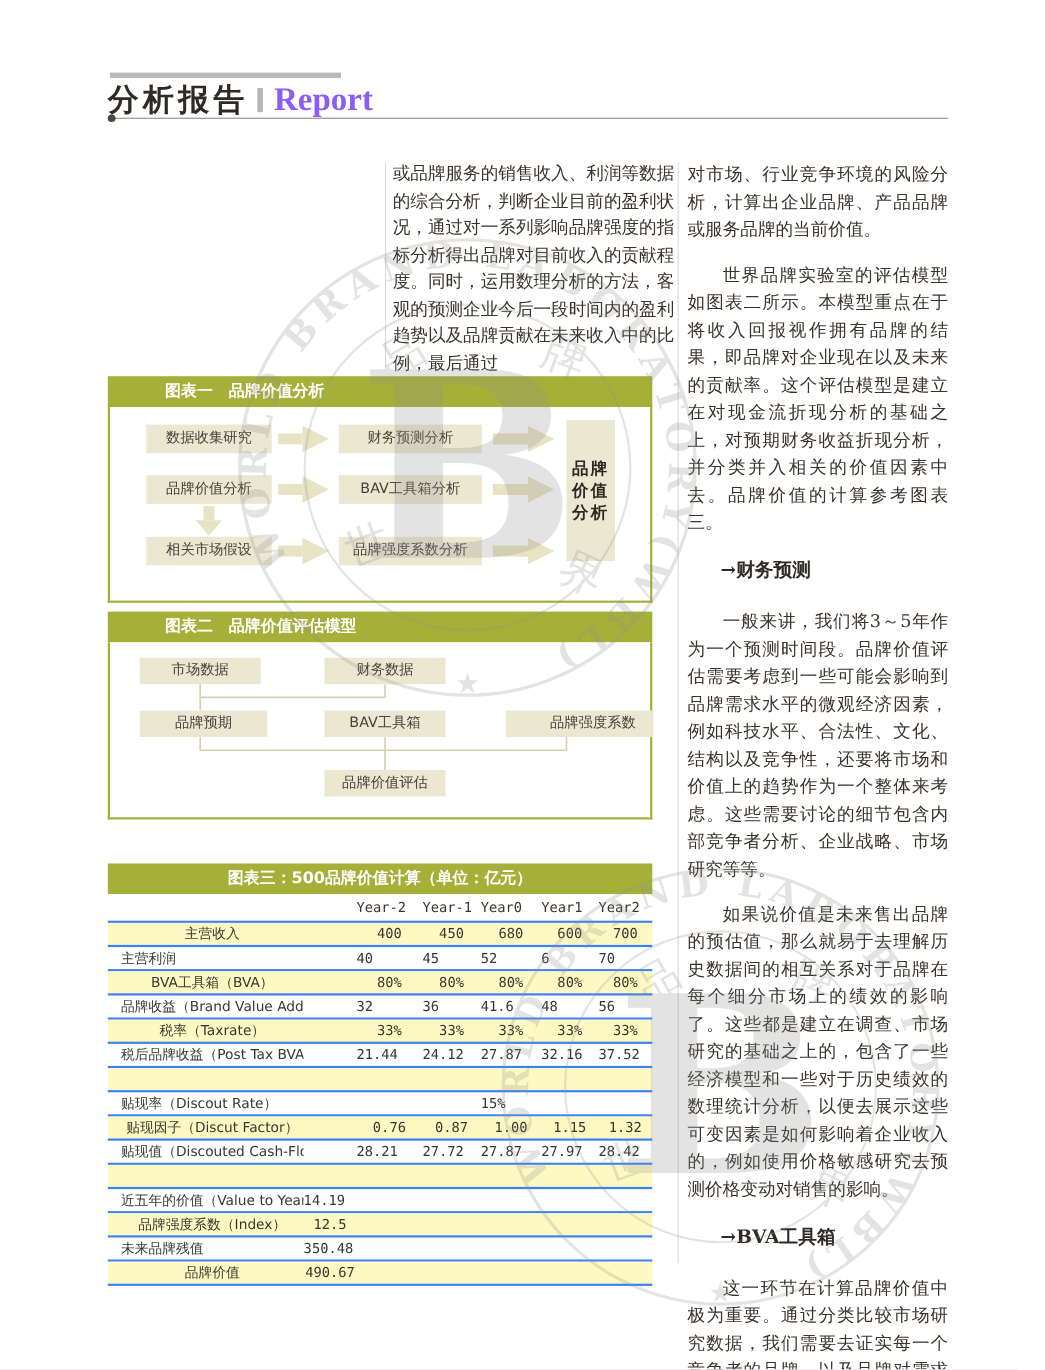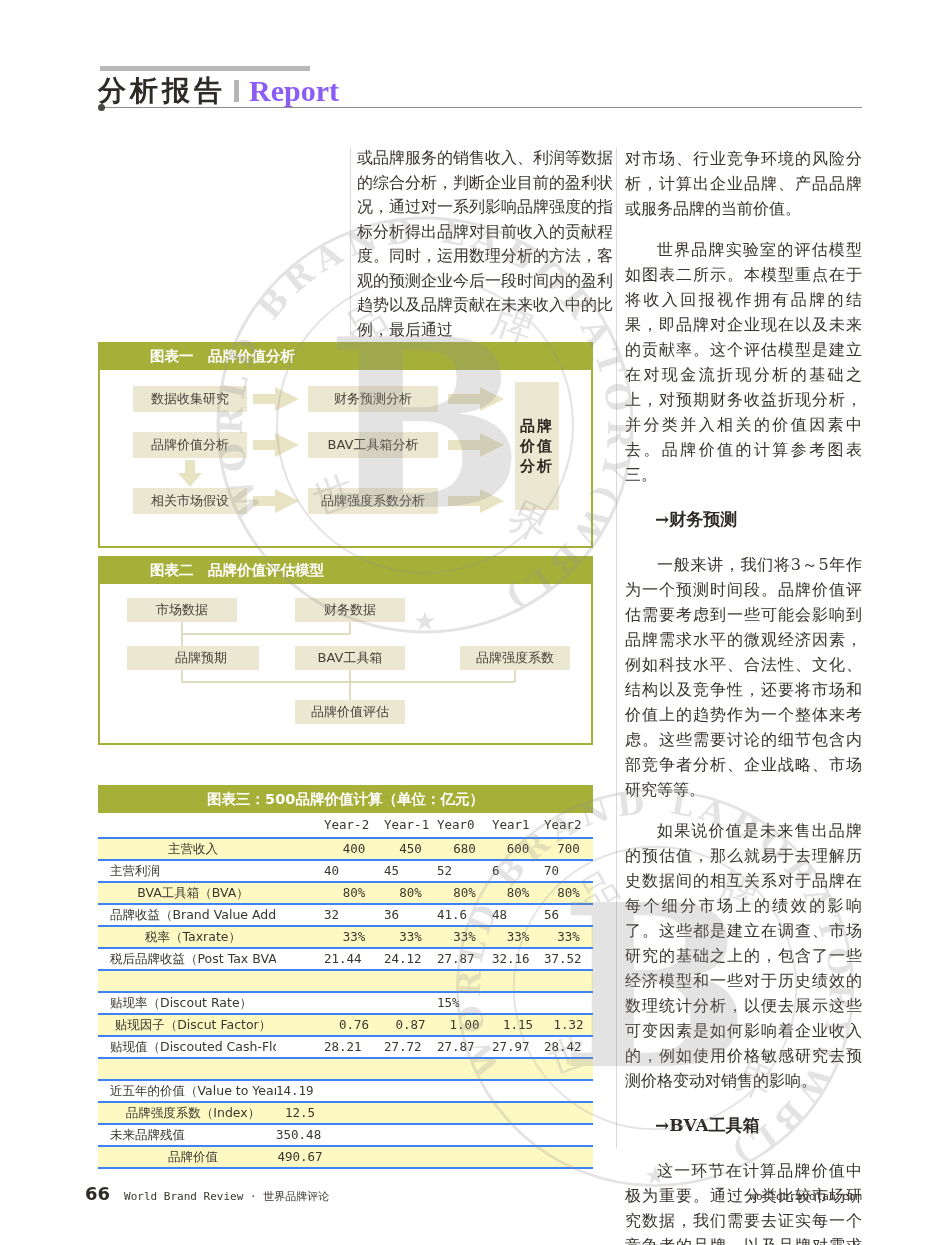--- a/index.html
+++ b/index.html
@@ -150,23 +150,23 @@
           <line x1="250" y1="38" x2="250" y2="50"></line>
           <line x1="82" y1="50" x2="250" y2="50"></line>
           <line x1="82" y1="86" x2="82" y2="98"></line>
           <line x1="415" y1="86" x2="415" y2="98"></line>
           <line x1="82" y1="98" x2="415" y2="98"></line>
           <line x1="250" y1="86" x2="250" y2="116"></line>
         </g>
       </svg>
       <div class="fbox fbox2" style="left:27px;top:14px;width:110px;">市场数据</div>
       <div class="fbox fbox2" style="left:195px;top:14px;width:110px;">财务数据</div>
-      <div class="fbox fbox2" style="left:27px;top:62px;width:116px;padding-left:16px;">品牌预期</div>
+      <div class="fbox fbox2" style="left:27px;top:62px;width:116px;">品牌预期</div>
       <div class="fbox fbox2" style="left:195px;top:62px;width:110px;">BAV工具箱</div>
-      <div class="fbox fbox2" style="left:360px;top:62px;width:110px;">品牌强度系数</div>
+      <div class="fbox fbox2" style="left:360px;top:62px;width:110px;padding-left:24px;">品牌强度系数</div>
       <div class="fbox fbox2" style="left:195px;top:116px;width:110px;">品牌价值评估</div>
     </div>
   </div>
 
   <div id="table3" class="chartbox">
     <div class="bar centered">图表三：500品牌价值计算（单位：亿元）</div>
     <div class="trow header">
       <div class="tcell c0"></div>
       <div class="tcell c1"></div>
       <div class="tcell c2">Year-2</div>
@@ -341,19 +341,14 @@
       <textPath href="#wmc2">WORLD BRAND LABORATORY(WBL)</textPath>
     </text>
     <text x="220" y="302" text-anchor="middle" font-size="235" font-weight="bold">B</text>
     <text x="150" y="140" font-size="40" transform="rotate(-30 150 140)">品</text>
     <text x="285" y="125" font-size="40" transform="rotate(20 285 125)">牌</text>
     <text x="115" y="310" font-size="40" transform="rotate(-20 115 310)">世</text>
     <text x="300" y="320" font-size="40" transform="rotate(25 300 320)">界</text>
     <text x="220" y="425" text-anchor="middle" font-size="26">★</text>
   </svg>
 
-  <div class="footer">
-    <span class="pagenum">66</span>
-    <span class="fleft">World Brand Review · 世界品牌评论</span>
-    <span class="fright">worldbrandlab.com</span>
-  </div>
 
 </div>
 
 </body></html>

